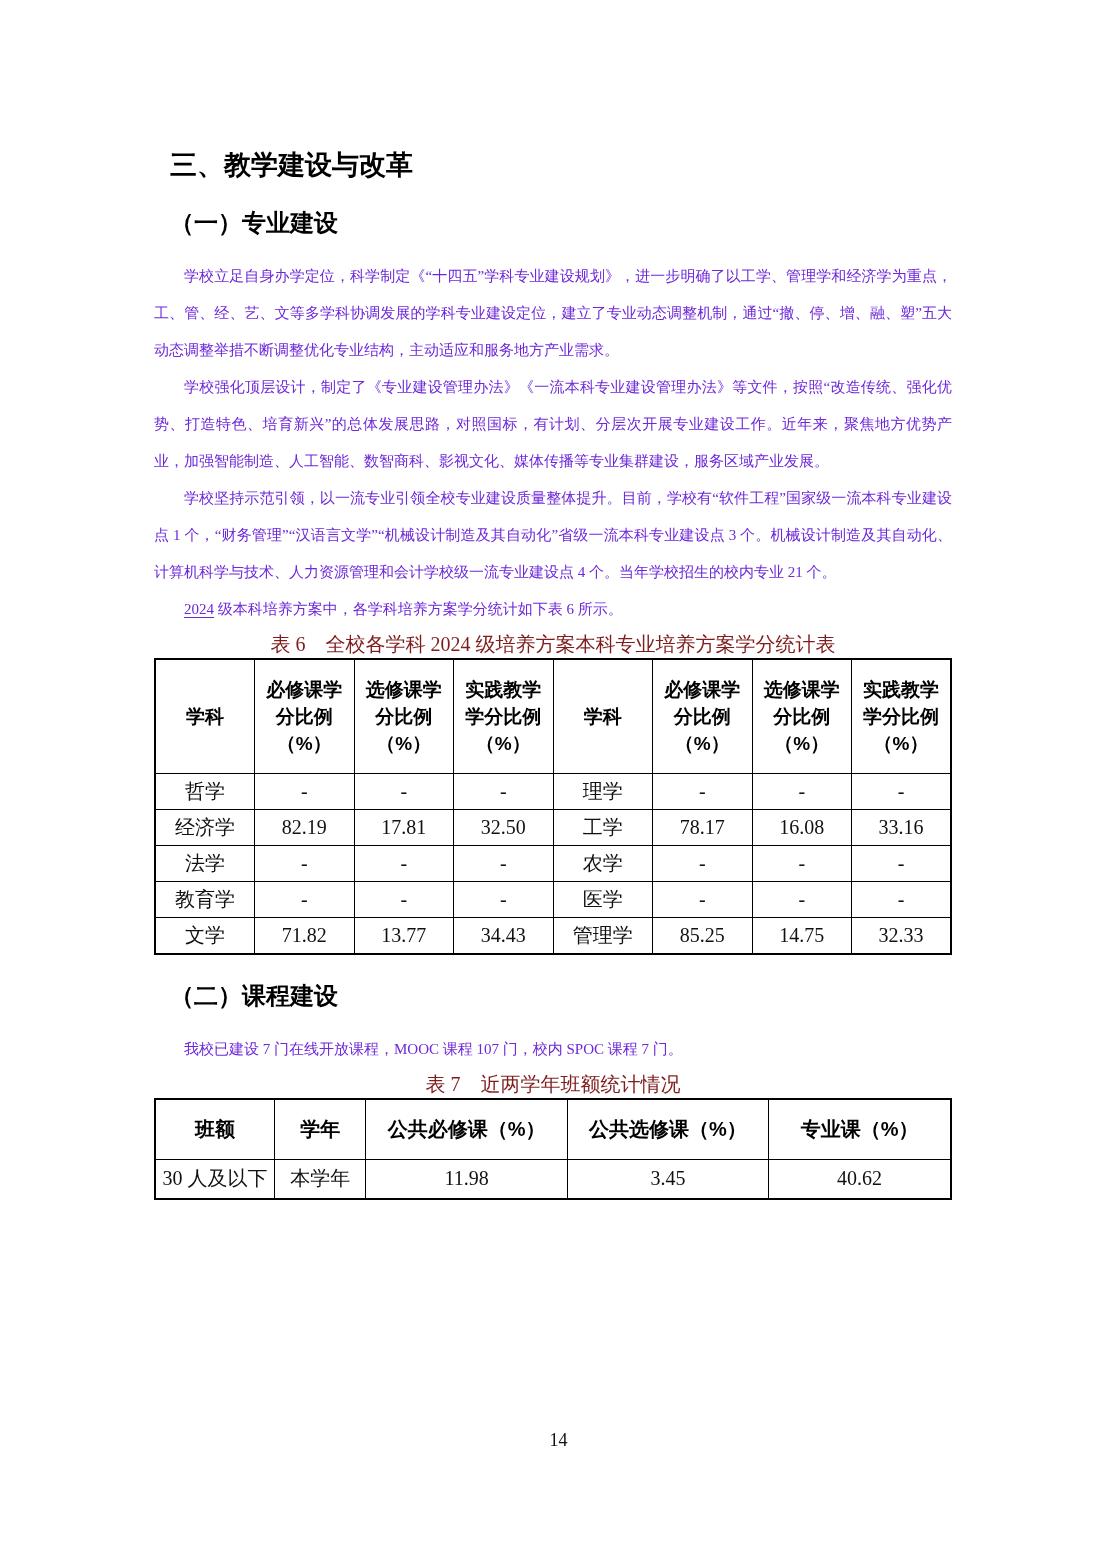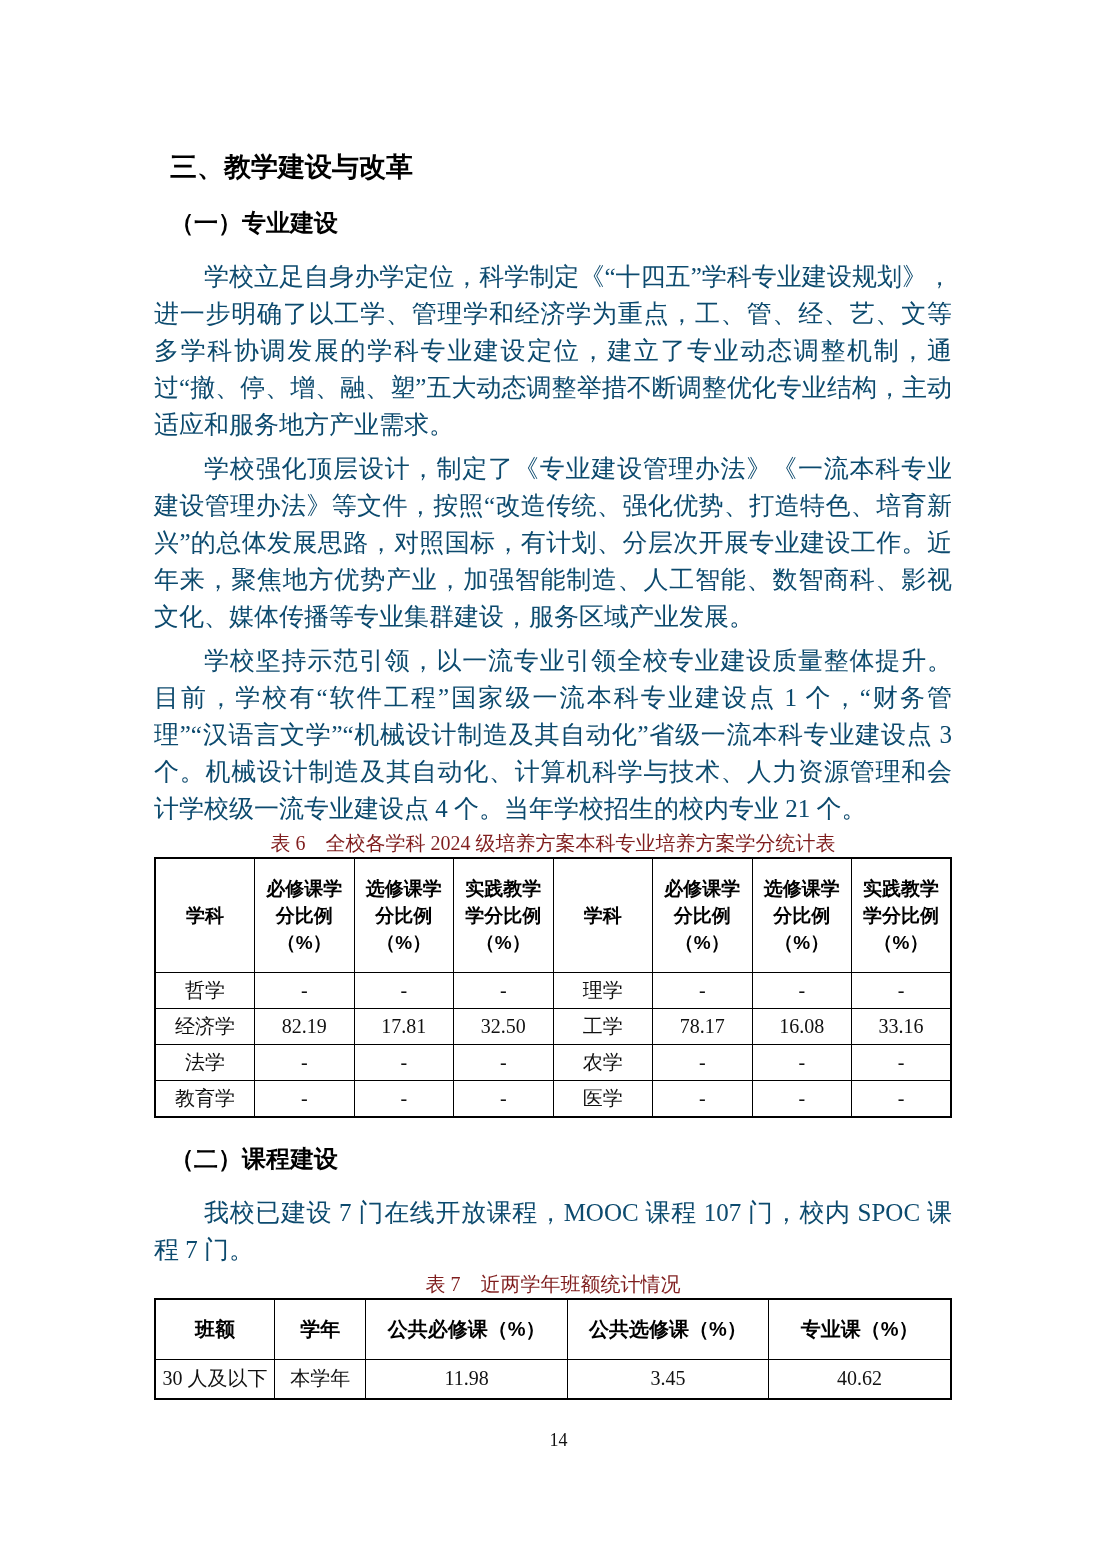--- a/index.html
+++ b/index.html
@@ -14,44 +14,43 @@
     font-family: "Liberation Serif", "DejaVu Serif", serif;
     overflow: hidden;
   }
   .content {
     position: absolute;
     left: 154px;
     top: 150px;
     width: 798px;
   }
   .h1 {
-    font-family: Liberation Sans, sans-serif;
+    font-family: Liberation Mono, monospace;
     font-weight: bold;
     font-size: 27px;
     line-height: 34px;
     margin-left: 16px;
     margin-bottom: 24px;
     color: #000;
   }
   .h2 {
     font-family: "Liberation Sans", "DejaVu Sans", sans-serif;
     font-weight: bold;
     font-size: 24px;
     line-height: 30px;
     margin-left: 16px;
     margin-bottom: 20px;
     color: #000;
   }
   .body-p {
-    font-size: 25px;
+    font-size: 15px;
     line-height: 37px;
     text-align: justify;
     text-indent: 2em;
-    color: #0c4a6e;
-    margin-top: 7px;
+    color: #6d28d9;
   }
   .u { text-decoration: underline; text-underline-offset: 3px; }
   .caption {
     font-size: 20px;
     line-height: 28px;
     text-align: center;
     color: #7f1d1d;
     margin-top: 2px;
   }
   table {
@@ -101,20 +100,21 @@
   <div class="content">
 
     <div class="h1">三、教学建设与改革</div>
 
     <div class="h2">（一）专业建设</div>
 
     <p class="body-p">学校立足自身办学定位，科学制定《“十四五”学科专业建设规划》，进一步明确了以工学、管理学和经济学为重点，工、管、经、艺、文等多学科协调发展的学科专业建设定位，建立了专业动态调整机制，通过“撤、停、增、融、塑”五大动态调整举措不断调整优化专业结构，主动适应和服务地方产业需求。</p>
     <p class="body-p">学校强化顶层设计，制定了《专业建设管理办法》《一流本科专业建设管理办法》等文件，按照“改造传统、强化优势、打造特色、培育新兴”的总体发展思路，对照国标，有计划、分层次开展专业建设工作。近年来，聚焦地方优势产业，加强智能制造、人工智能、数智商科、影视文化、媒体传播等专业集群建设，服务区域产业发展。</p>
     <p class="body-p">学校坚持示范引领，以一流专业引领全校专业建设质量整体提升。目前，学校有“软件工程”国家级一流本科专业建设点 1 个，“财务管理”“汉语言文学”“机械设计制造及其自动化”省级一流本科专业建设点 3 个。机械设计制造及其自动化、计算机科学与技术、人力资源管理和会计学校级一流专业建设点 4 个。当年学校招生的校内专业 21 个。</p>
 
+    <p class="body-p"><span class="u">2024</span><span> 级本科培养方案中，各学科培养方案学分统计如下表 6 所示。</span></p>
 
     <div class="caption">表 6　全校各学科 2024 级培养方案本科专业培养方案学分统计表</div>
 
     <table class="t6">
       <thead>
         <tr>
           <th>学科</th>
           <th>必修课学
 分比例
 （%）</th>
@@ -169,20 +169,30 @@
         </tr>
         <tr>
           <td>教育学</td>
           <td>-</td>
           <td>-</td>
           <td>-</td>
           <td>医学</td>
           <td>-</td>
           <td>-</td>
           <td>-</td>
+        </tr>
+        <tr>
+          <td>文学</td>
+          <td>71.82</td>
+          <td>13.77</td>
+          <td>34.43</td>
+          <td>管理学</td>
+          <td>85.25</td>
+          <td>14.75</td>
+          <td>32.33</td>
         </tr>
       </tbody>
     </table>
 
     <div class="h2 mt-sec" style="margin-top:26px;">（二）课程建设</div>
 
     <p class="body-p">我校已建设 7 门在线开放课程，MOOC 课程 107 门，校内 SPOC 课程 7 门。</p>
 
     <div class="caption">表 7　近两学年班额统计情况</div>
 

